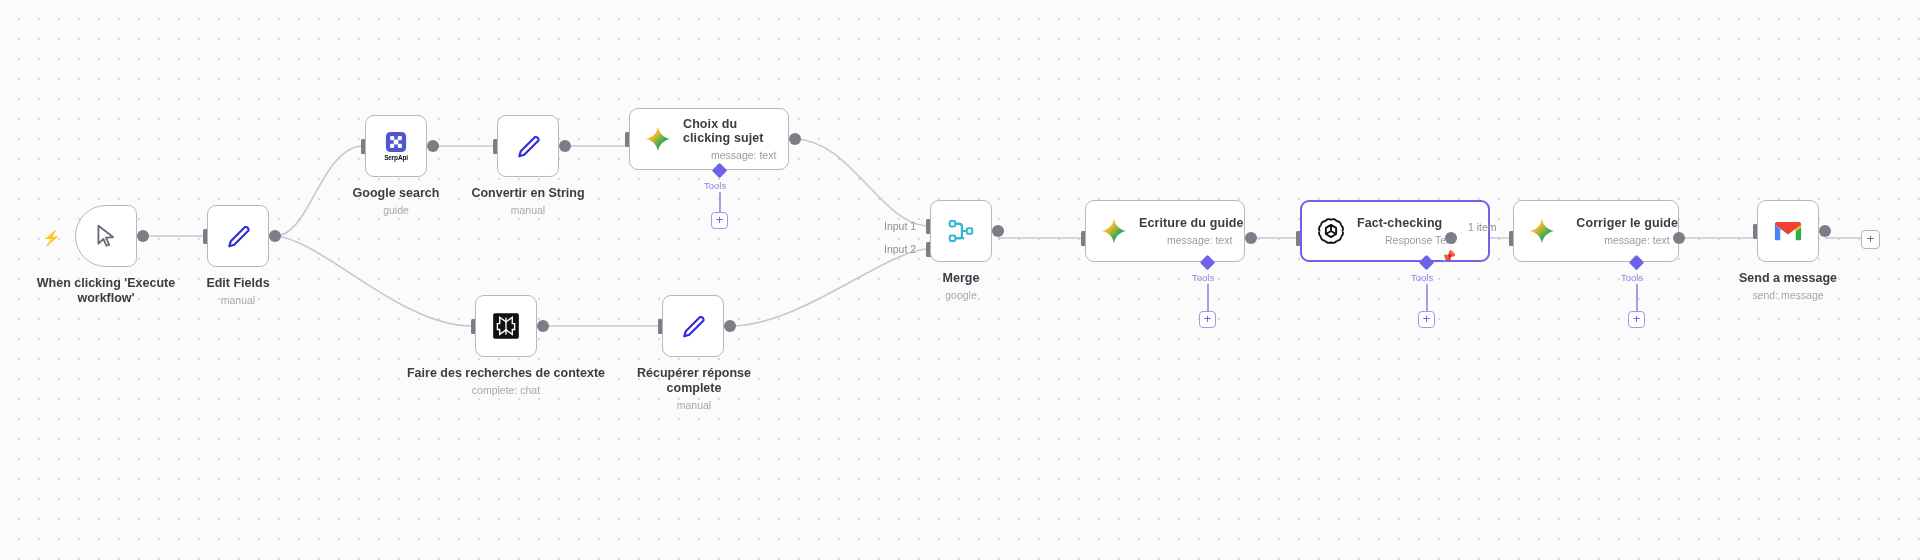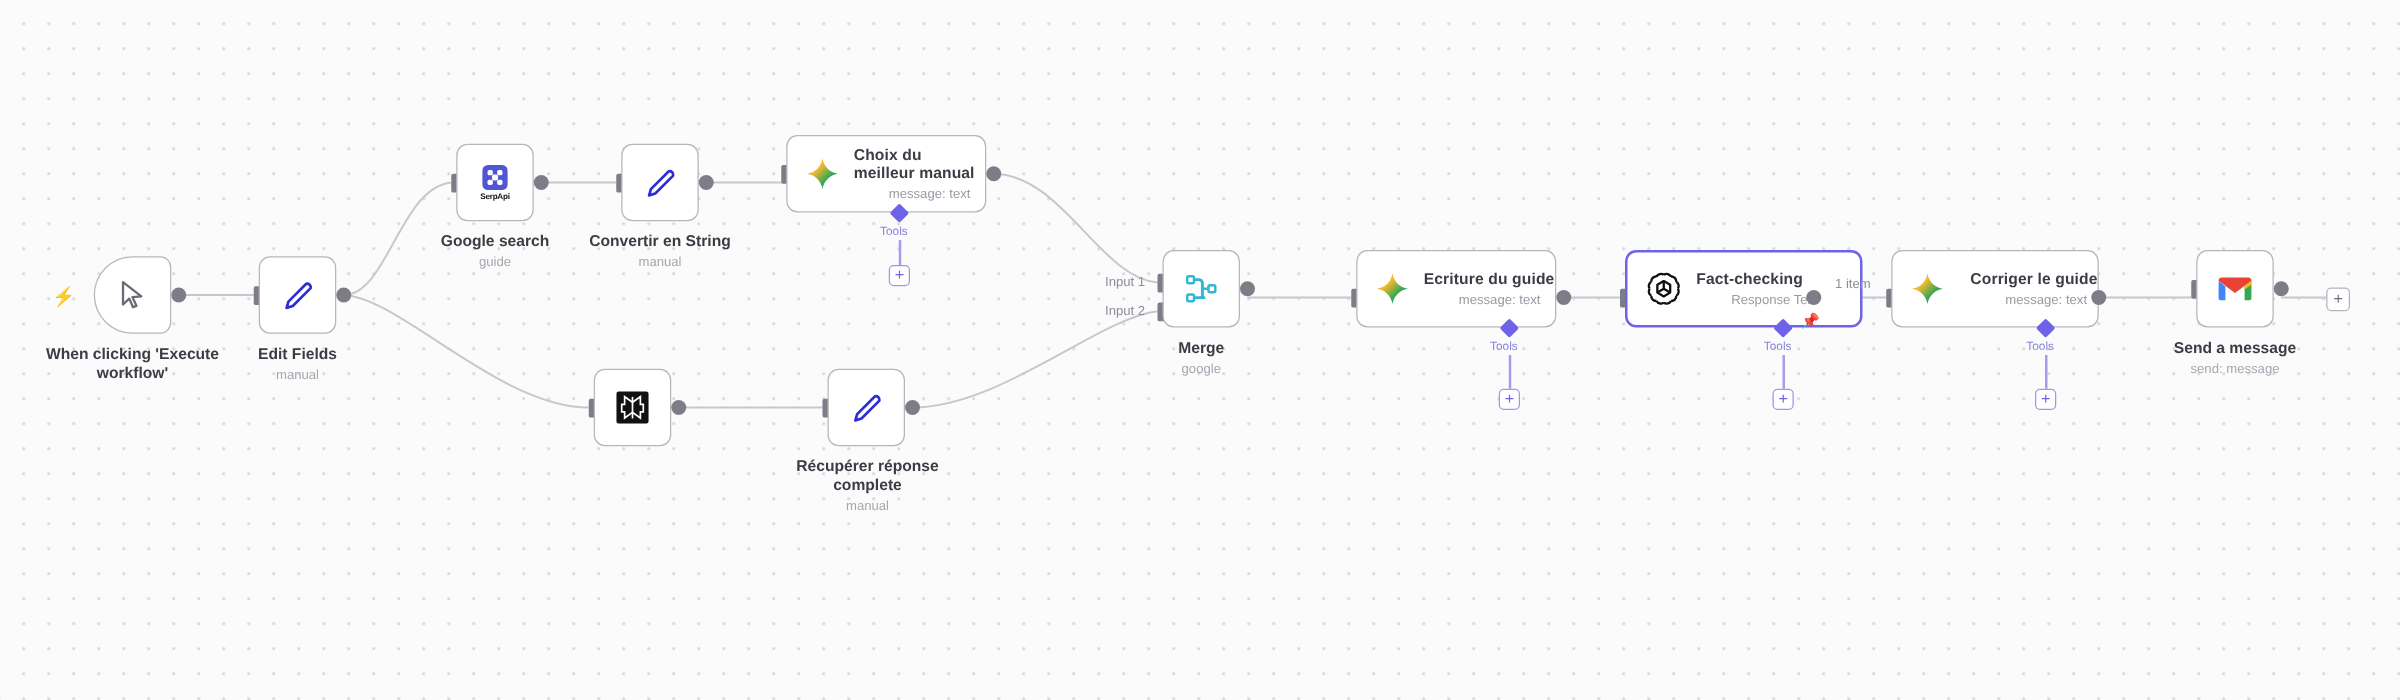--- a/index.html
+++ b/index.html
@@ -190,21 +190,21 @@
           <stop offset="0%" stop-color="#e8453c"></stop>
               <stop offset="33%" stop-color="#f9bb2d"></stop>
           <stop offset="66%" stop-color="#36a852"></stop>
               <stop offset="100%" stop-color="#4285f4"></stop>
         </linearGradient>
           </defs>
         <path d="M12 1.5 C12.9 7 17 11.1 22.5 12 C17 12.9 12.9 17 12 22.5 C11.1 17 7 12.9 1.5 12 C7 11.1 11.1 7 12 1.5 Z" fill="url(#g1)"></path>
       </svg>
     </span>
     <span class="node-text">
-      <span class="node-title">Choix du meilleur manual</span>
+      <span class="node-title">Choix du clicking sujet</span>
       <span class="node-sub">message: text</span>
     </span>
   </div>
   <div class="port-out" style="left:789px; top:133px;"></div>
   <div class="tools-diamond" style="left:714px; top:165px;"></div>
   <div class="tools-label" style="left:704px; top:180px;">Tools</div>
   <div class="tools-line" style="left:719px; top:192px; height:20px;"></div>
   <div class="plus-btn" style="left:711px; top:212px;">+</div>
 
   <div class="port-in" style="left:471px; top:319px;"></div>
@@ -214,20 +214,24 @@
         <rect x="1" y="1" width="22" height="22" rx="1.5" fill="#111114"></rect>
         <g stroke="#fff" stroke-width="1.15" fill="none" stroke-linecap="round">
           <path d="M12 5.2 V19"></path>
           <path d="M12 8.4 L6.6 4.6 V9.9 H4.6 V15 H6.6 v4.2 L12 15.3"></path>
           <path d="M12 8.4 L17.4 4.6 V9.9 H19.4 V15 H17.4 v4.2 L12 15.3"></path>
         </g>
       </svg>
     </span>
   </div>
   <div class="port-out" style="left:537px; top:320px;"></div>
+  <div class="caption" style="left:405px; top:366px; width:202px;">
+    <span>Faire des recherches de contexte</span>
+    <span class="sub">complete: chat</span>
+  </div>
 
   <div class="port-in" style="left:658px; top:319px;"></div>
   <div class="node square" style="left:662px; top:295px;">
     <span class="node-icon">
       <svg width="27" height="27" viewBox="0 0 24 24" fill="none" stroke="#2f2bd8" stroke-width="1.9" stroke-linecap="round" stroke-linejoin="round">
         <path d="M17.8 3.6 a2.6 2.6 0 0 1 3.1 3.1 L8.2 19.4 l-4.4 1.3 1.3-4.4 Z"></path>
       </svg>
     </span>
   </div>
   <div class="port-out" style="left:724px; top:320px;"></div>

